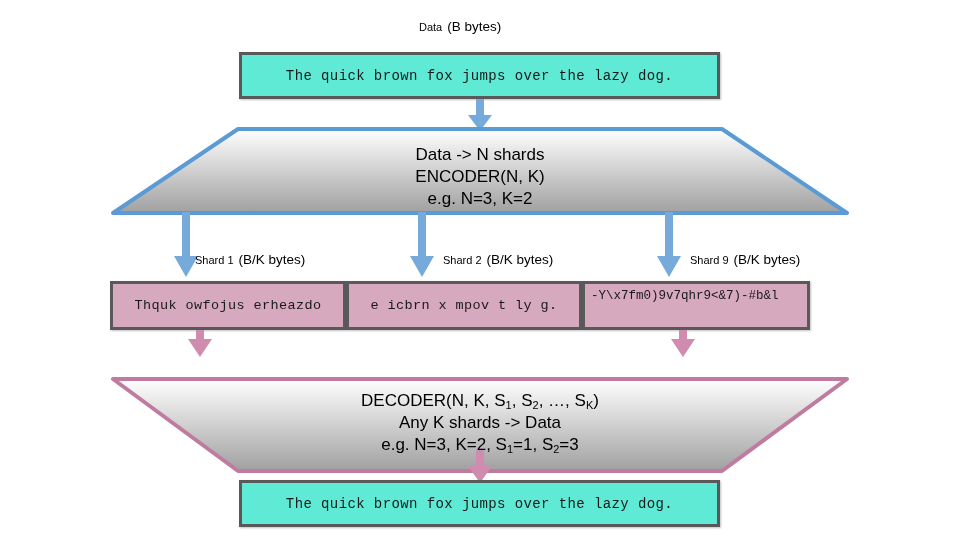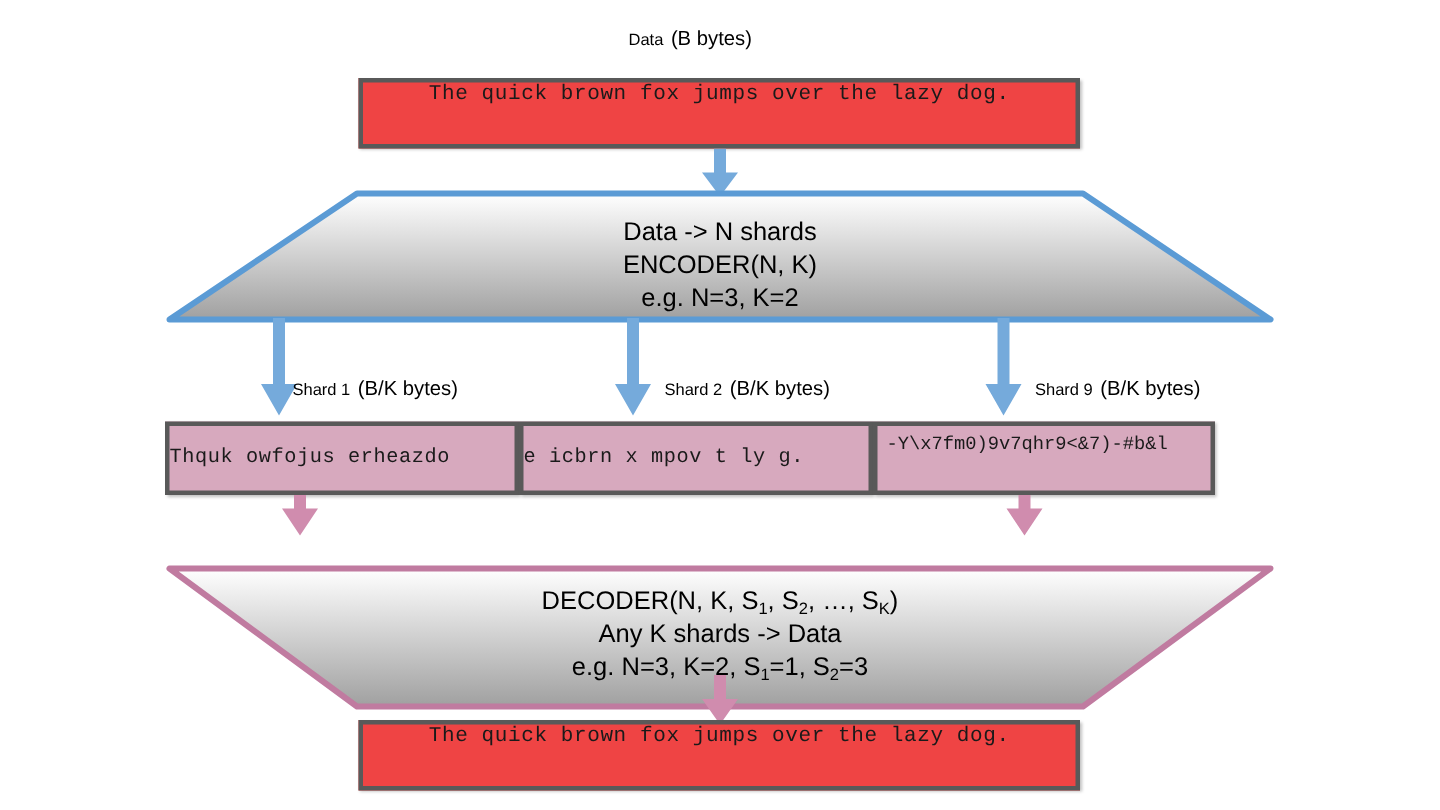--- a/index.html
+++ b/index.html
@@ -32,23 +32,23 @@
   .caption .small {
     font-size: 13.5px;
     margin-top: 44px;
   }
 
   
   .databox {
     position: absolute;
     box-sizing: border-box;
     border: 3px solid #595959;
-    background: #ef4444;
+    background: #5eead4;
     display: flex;
-    align-items: flex-start;
+    align-items: center;
     justify-content: center;
     font-family: "Liberation Mono", monospace;
     font-size: 14px;
     color: #1a1a1a;
     letter-spacing: 0.4px;
     box-shadow: 1px 1px 2px rgba(0,0,0,0.25);
   }
 
   
   .shardrow {
@@ -59,21 +59,21 @@
     box-sizing: border-box;
     border: 3px solid #595959;
     background: #D7A9BE;
     font-family: "Liberation Mono", monospace;
     color: #1a1a1a;
     display: flex;
     align-items: center;
     box-shadow: 1px 1px 2px rgba(0,0,0,0.25);
   }
   .shardbox.centered {
-    justify-content: flex-start;
+    justify-content: center;
     font-size: 13.5px;
     letter-spacing: 0.4px;
   }
   .shardbox.wrapped {
     justify-content: flex-start;
     align-items: flex-start;
     padding: 5px 4px 0 6px;
     font-size: 12.5px;
     line-height: 1.25;
     word-break: break-all;

